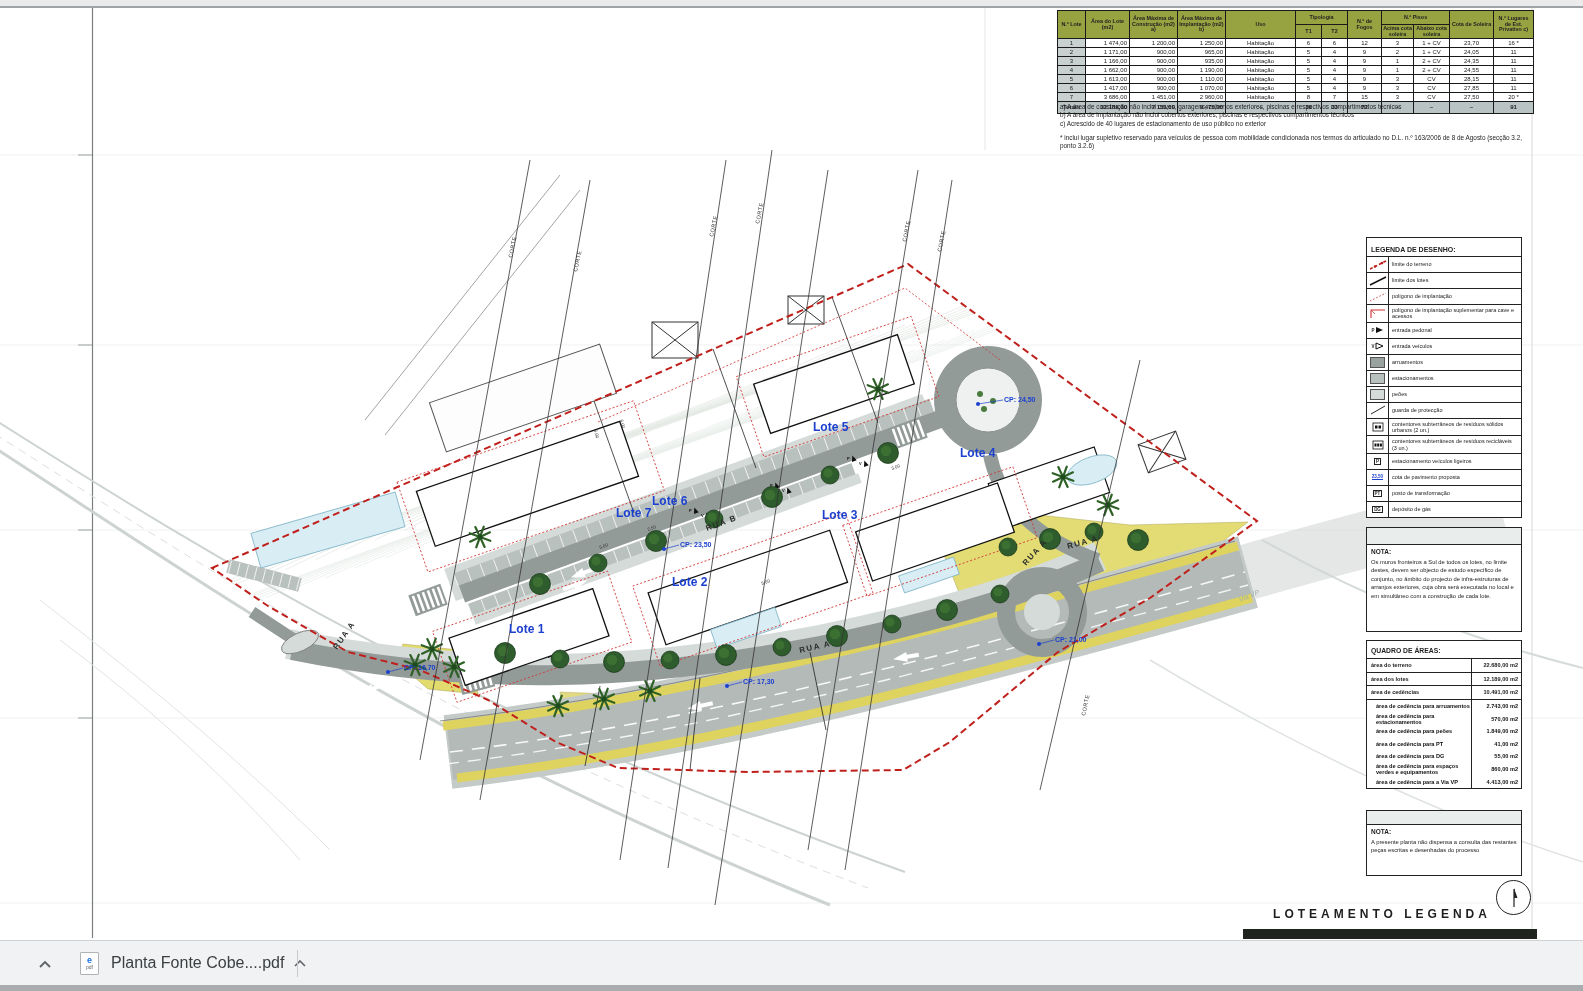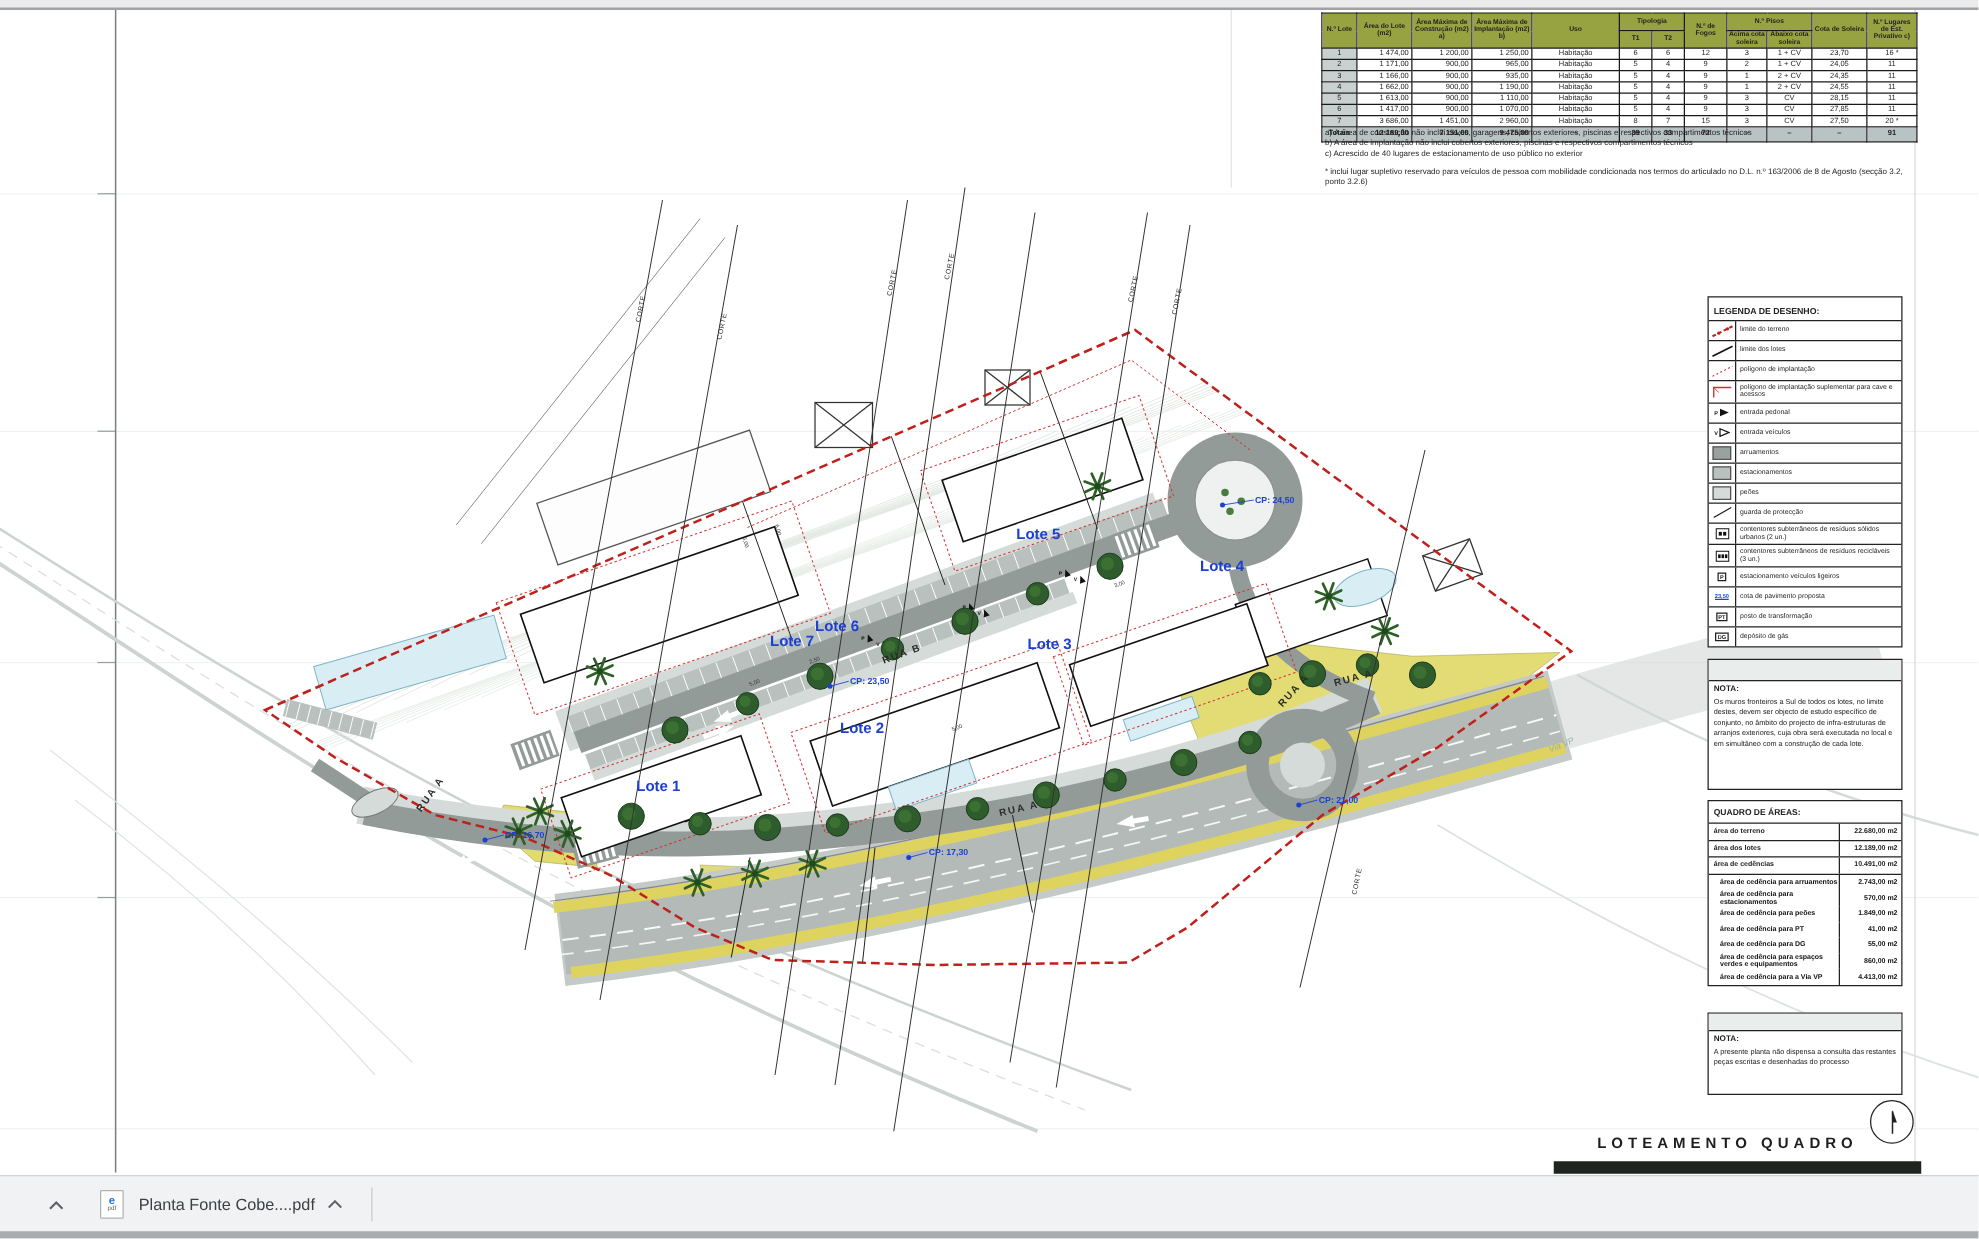--- a/index.html
+++ b/index.html
@@ -55,21 +55,21 @@
   
   .bottom-bar{position:absolute;left:0;top:940px;width:1583px;height:45px;background:#f1f2f3;
               border-top:1px solid #d0d2d4;}
   .collapse-btn{position:absolute;left:30px;top:8px;width:30px;height:30px;display:flex;align-items:center;
                 justify-content:center;cursor:pointer;}
   .file-chip{position:absolute;left:74px;top:5px;height:34px;display:flex;align-items:center;cursor:pointer;padding:0 6px;}
   .pdf-icon{width:17px;height:21px;background:#fff;border:1px solid #b0b3b6;border-radius:1px;position:relative;
             display:flex;flex-direction:column;align-items:center;justify-content:center;flex:none;}
   .pdf-icon .e{color:#1a73e8;font-weight:bold;font-size:9px;line-height:8px;}
   .pdf-icon .p{color:#5f6368;font-size:5px;line-height:6px;}
-  .chip-name{font-size:13px;color:#3c4043;margin:0 10px 0 12px;}
+  .chip-name{font-size:16px;color:#3c4043;margin:0 10px 0 12px;}
   .chip-divider{position:absolute;left:297px;top:9px;width:1px;height:27px;background:#c8cacc;}
   .bottom-edge{position:absolute;left:0;top:985px;width:1583px;height:6px;background:#a9adb0;}
 </style>
 </head>
 <body>
 
 <div class="page">
 
   <svg id="plan" width="1583" height="991" viewBox="0 0 1583 991">
     <defs>
@@ -887,21 +887,21 @@
     <div class="nota-label">NOTA:</div>
     <div class="nota-text">A presente planta não dispensa a consulta das restantes peças escritas e desenhadas do processo</div>
   </div>
 
   <div class="north">
     <svg width="22" height="22" viewBox="-11 -11 22 22">
       <line x1="0" y1="-9" x2="0" y2="9" stroke="#222" stroke-width="1.2"></line>
       <polygon points="0,-10 3.5,0 0,0" fill="#222"></polygon>
     </svg>
   </div>
-  <div class="sheet-title">LOTEAMENTO QUADRO</div>
+  <div class="sheet-title">LOTEAMENTO LEGENDA</div>
   <div class="title-bar"></div>
 
   <div class="bottom-bar">
     <div class="collapse-btn">
       <svg width="14" height="8">
         <polyline points="2,7 7,2 12,7" fill="none" stroke="#5f6368" stroke-width="1.8"></polyline>
       </svg>
     </div>
     <div class="file-chip" title="Planta Fonte Cobe....pdf">
       <div class="pdf-icon">

